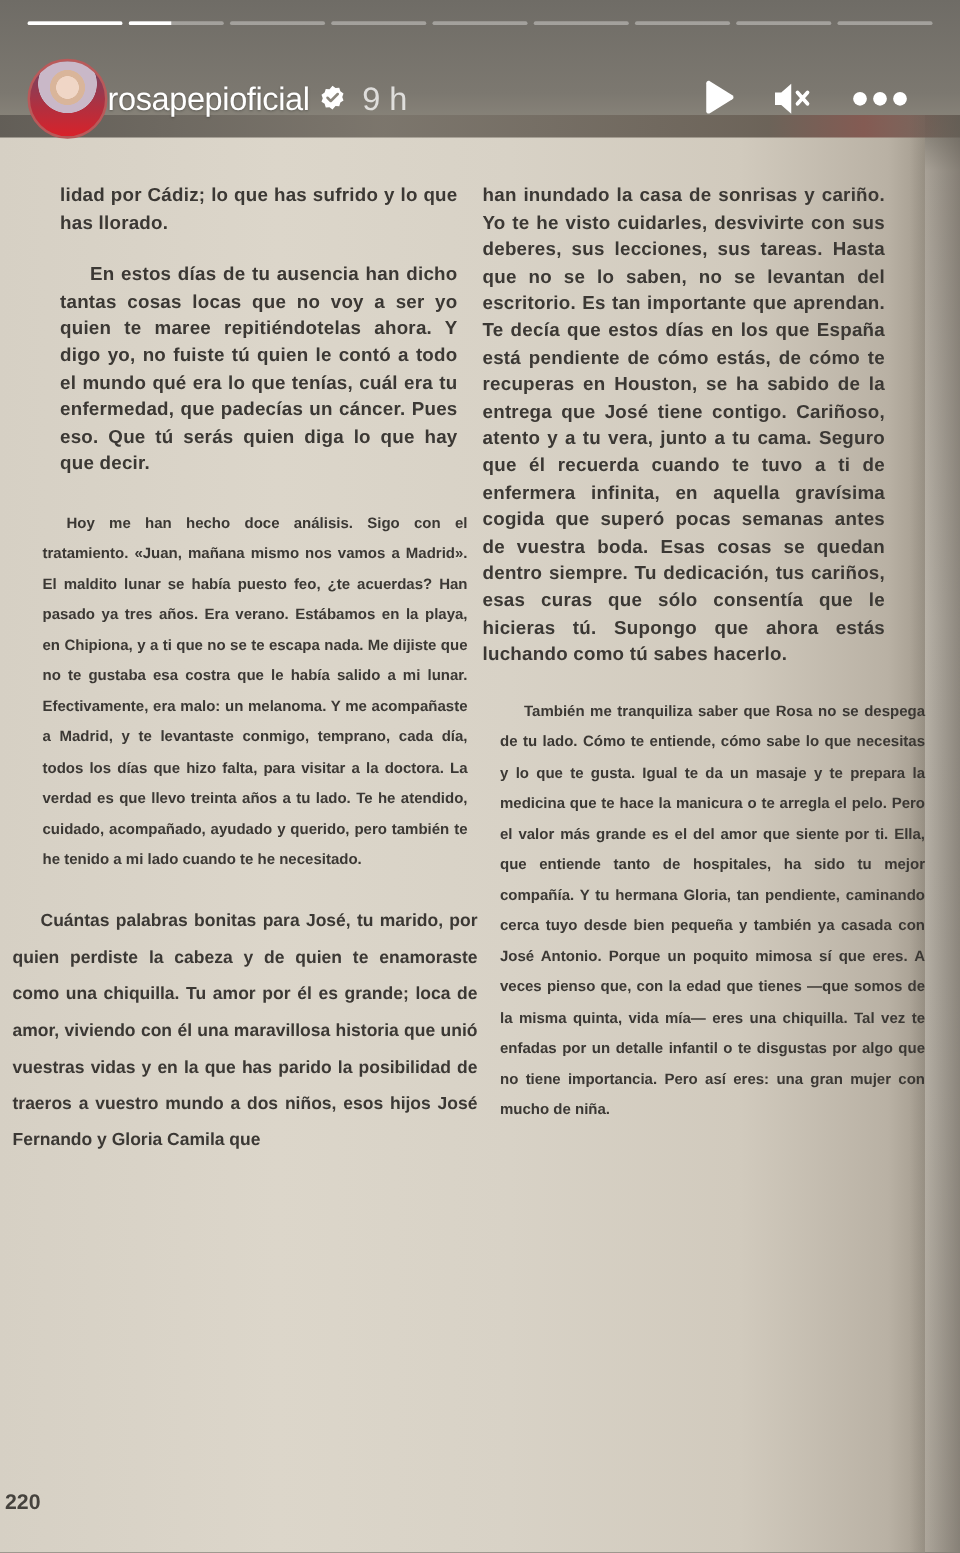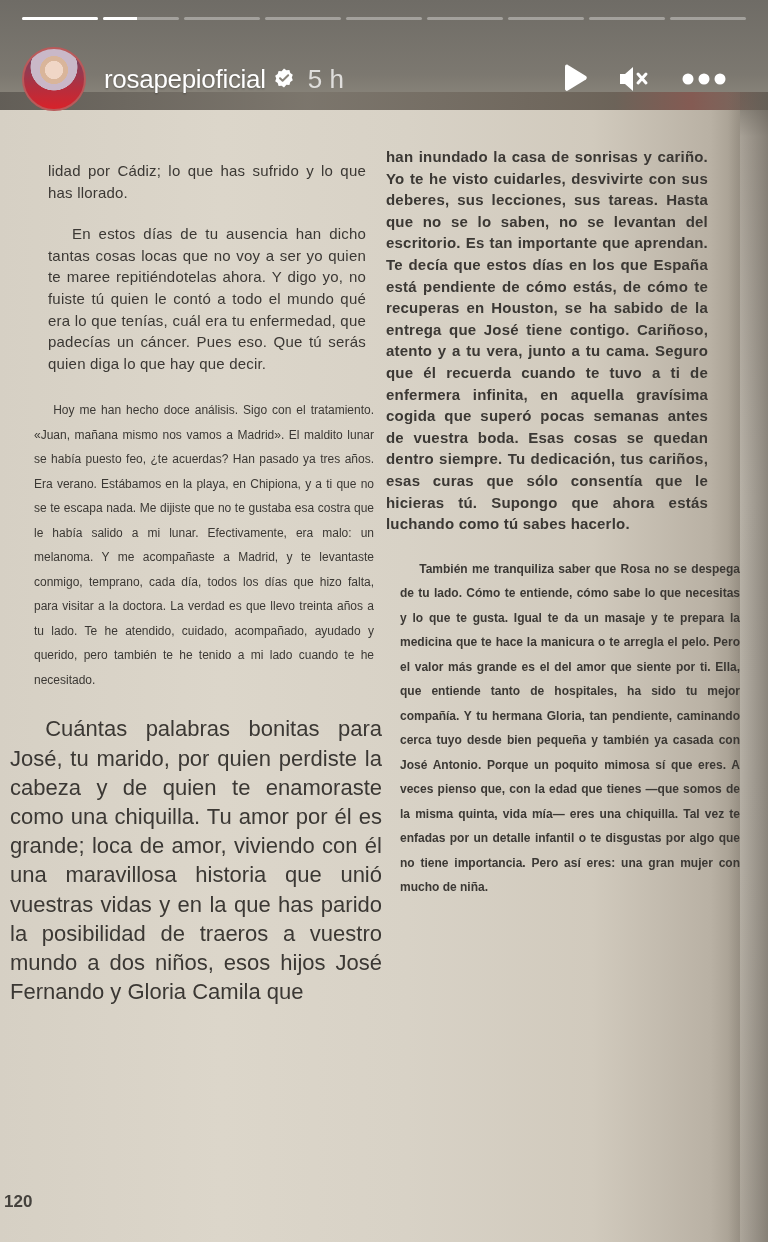--- a/index.html
+++ b/index.html
@@ -23,26 +23,26 @@
   .dark-strip {
     position: absolute; left: 0; top: 92px; width: 768px; height: 18px;
     background: linear-gradient(90deg, #4e4a44 0%, #6b655c 40%, #5b5248 80%, #7a4b44 90%, #6e665c 100%);
     opacity: 0.85;
   }
   .col {
     position: absolute; color: #3b3834;
     font-family: "Liberation Sans", sans-serif;
   }
   .col p { margin: 0; text-align: justify; text-align-last: left; }
-  .col-left { left: 10px; top: 160px; width: 370px; }
+  .col-left { left: 10px; top: 146px; width: 370px; font-weight: bold; }
   .col-right { left: 386px; top: 146px; width: 350px; font-weight: bold; }
 
   .p-small { font-size: 15px; line-height: 21.6px; letter-spacing: 0.2px; }
   .p-med { font-size: 12px; line-height: 24.5px; }
-  .p-large { font-size: 22px; line-height: 29.2px; }
+  .p-large { font-size: 14px; line-height: 29.2px; }
 
   .ind { text-indent: 1.6em; }
   .gap { height: 20px; }
 
   .page-number {
     position: absolute; left: 4px; top: 1192px;
     font-size: 17px; font-weight: bold; color: #45423d;
   }
 
   
@@ -59,21 +59,21 @@
   }
   .avatar {
     width: 64px; height: 64px; border-radius: 50%;
     background: radial-gradient(circle at 50% 35%, #f0d6c6 0 18%, #d9b59a 19% 28%, transparent 29%),
                 radial-gradient(circle at 50% 30%, #c9b8c8 0 45%, transparent 46%),
                 linear-gradient(180deg, #6a4a6a 0%, #b03040 60%, #d8222a 100%);
     border: 2px solid #b95a5a; box-sizing: border-box;
     flex: none;
   }
   .username {
-    margin-left: 18px; color: #ffffff; font-size: 26px; letter-spacing: -0.3px;
+    color: #ffffff; font-size: 26px; letter-spacing: -0.3px;
     text-shadow: 0 1px 2px rgba(0,0,0,0.3);
   }
   .verified { margin-left: 6px; width: 24px; height: 24px; flex: none; }
   .time { margin-left: 12px; color: rgba(255,255,255,0.75); font-size: 26px; }
   .controls { margin-left: auto; display: flex; align-items: center; gap: 30px; padding-right: 20px; }
   .ctrl { display: flex; align-items: center; justify-content: center; cursor: pointer; }
 </style>
 </head>
 <body>
 
@@ -91,21 +91,21 @@
     <div class="gap" style="height:22px"></div>
     <p class="p-large ind" style="width:372px;">Cuántas palabras bonitas para José, tu marido, por quien perdiste la cabeza y de quien te enamoraste como una chiquilla. Tu amor por él es grande; loca de amor, viviendo con él una maravillosa historia que unió vuestras vidas y en la que has parido la posibilidad de traeros a vuestro mundo a dos niños, esos hijos José Fernando y Gloria Camila que</p>
   </div>
 
   <div class="col col-right">
     <p class="p-small" style="width:322px;">han inundado la casa de sonrisas y cariño. Yo te he visto cuidarles, desvivirte con sus deberes, sus lecciones, sus tareas. Hasta que no se lo saben, no se levantan del escritorio. Es tan importante que aprendan. Te decía que estos días en los que España está pendiente de cómo estás, de cómo te recuperas en Houston, se ha sabido de la entrega que José tiene contigo. Cariñoso, atento y a tu vera, junto a tu cama. Seguro que él recuerda cuando te tuvo a ti de enfermera infinita, en aquella gravísima cogida que superó pocas semanas antes de vuestra boda. Esas cosas se quedan dentro siempre. Tu dedicación, tus cariños, esas curas que sólo consentía que le hicieras tú. Supongo que ahora estás luchando como tú sabes hacerlo.</p>
     <div class="gap" style="height:22px"></div>
     <p class="p-med ind" style="padding-left:14px;width:340px;">También me tranquiliza saber que Rosa no se despega de tu lado. Cómo te entiende, cómo sabe lo que necesitas y lo que te gusta. Igual te da un masaje y te prepara la medicina que te hace la manicura o te arregla el pelo. Pero el valor más grande es el del amor que siente por ti. Ella, que entiende tanto de hospitales, ha sido tu mejor compañía. Y tu hermana Gloria, tan pendiente, caminando cerca tuyo desde bien pequeña y también ya casada con José Antonio. Porque un poquito mimosa sí que eres. A veces pienso que, con la edad que tienes —que somos de la misma quinta, vida mía— eres una chiquilla. Tal vez te enfadas por un detalle infantil o te disgustas por algo que no tiene importancia. Pero así eres: una gran mujer con mucho de niña.</p>
   </div>
 
-  <div class="page-number">120</div>
+  <div class="page-number">220</div>
 
   <div class="progress" id="progress">
       <div class="seg">
         <div class="fill" style="width: 100%;"></div>
       </div>
       <div class="seg">
         <div class="fill" style="width: 45%;"></div>
       </div>
       <div class="seg">
         <div class="fill" style="width: 0%;"></div>
@@ -130,21 +130,21 @@
       </div>
     </div>
 
   <div class="header">
     <div class="avatar"></div>
     <span class="username">rosapepioficial</span>
     <svg class="verified" viewBox="0 0 24 24">
       <path fill="#ffffff" d="M12 1.5l2.4 1.8 3-.2.9 2.9 2.5 1.7-1 2.8 1 2.8-2.5 1.7-.9 2.9-3-.2L12 20.5l-2.4-1.8-3 .2-.9-2.9-2.5-1.7 1-2.8-1-2.8 2.5-1.7.9-2.9 3 .2z"></path>
       <path d="M8 11.2l2.6 2.6L16.2 8.2" stroke="#8a857b" stroke-width="2" fill="none" stroke-linecap="round" stroke-linejoin="round"></path>
     </svg>
-    <span class="time">5 h</span>
+    <span class="time">9 h</span>
     <div class="controls">
       <span class="ctrl">
         <svg width="26" height="30" viewBox="0 0 26 30">
           <path d="M3 2.5c0-1.5 1.6-2.4 2.9-1.6l18 11.2c1.2.8 1.2 2.5 0 3.3l-18 11.2C4.6 27.4 3 26.5 3 25z" fill="#ffffff"></path>
         </svg>
       </span>
       <span class="ctrl">
         <svg width="34" height="30" viewBox="0 0 34 30">
           <path d="M2 10h5l8-7v24l-8-7H2z" fill="#ffffff"></path>
           <path d="M20 10l8 9M28 10l-8 9" stroke="#ffffff" stroke-width="3" stroke-linecap="round"></path>

